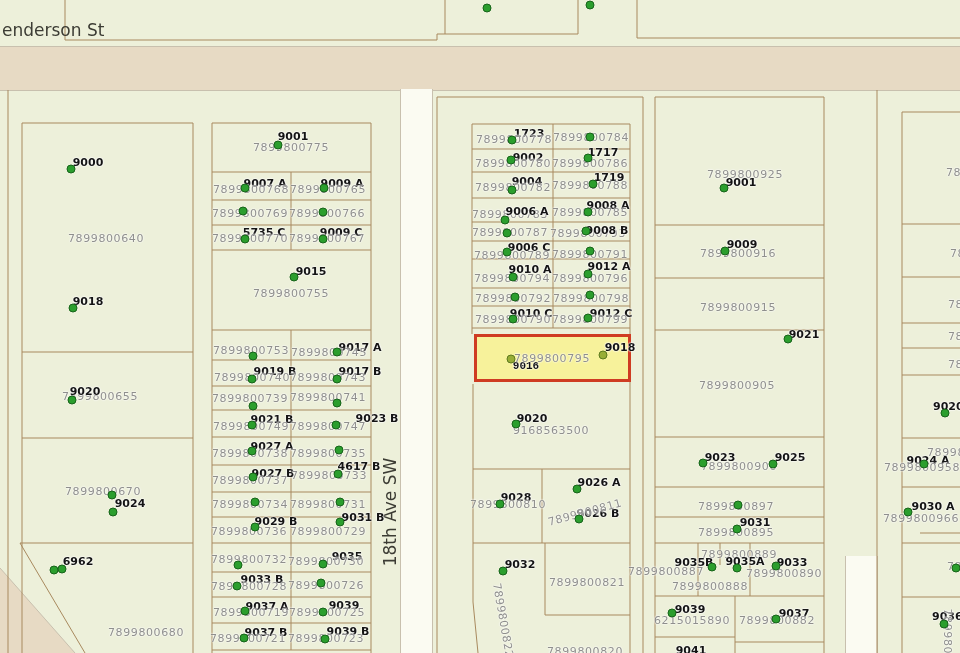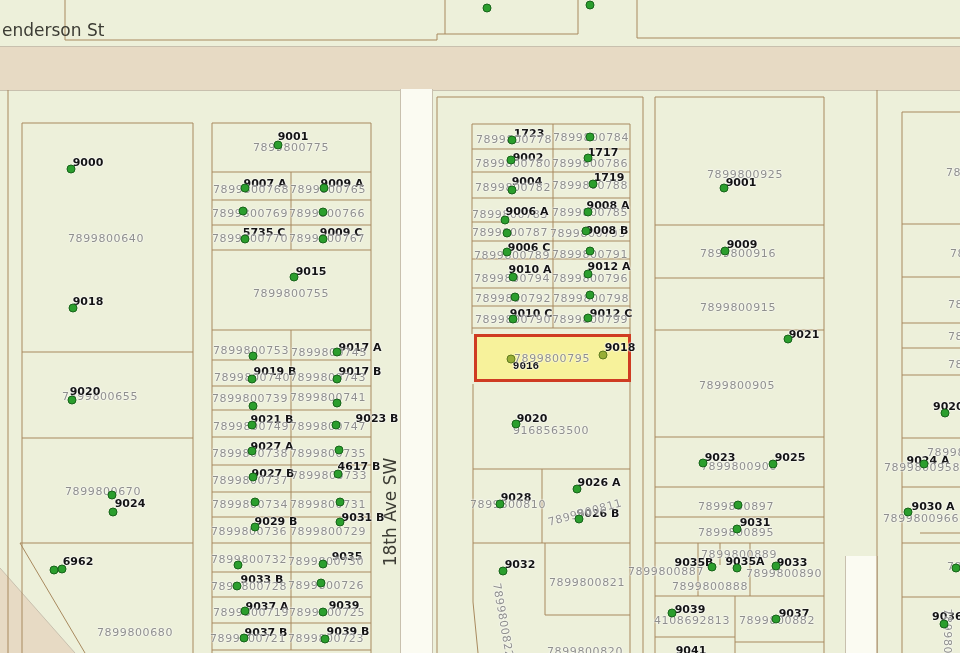--- a/index.html
+++ b/index.html
@@ -77,21 +77,21 @@
       <span class="ls" style="left: 2px; top: 20px;">enderson St</span>
       <span class="ls" style="left: 390px; top: 512px; transform: translate(-50%, -50%) rotate(-90deg);">18th Ave SW</span>
       <span class="lb" style="left: 88px; top: 156px; transform: translateX(-50%);">9000</span>
       <span class="lg" style="left: 106px; top: 232px; transform: translateX(-50%);">7899800640</span>
       <span class="lb" style="left: 88px; top: 295px; transform: translateX(-50%);">9018</span>
       <span class="lg" style="left: 100px; top: 390px; transform: translateX(-50%);">7899800655</span>
       <span class="lb" style="left: 85px; top: 385px; transform: translateX(-50%);">9020</span>
       <span class="lg" style="left: 103px; top: 485px; transform: translateX(-50%);">7899800670</span>
       <span class="lb" style="left: 130px; top: 497px; transform: translateX(-50%);">9024</span>
       <span class="lb" style="left: 78px; top: 555px; transform: translateX(-50%);">6962</span>
-      <span class="lg" style="left: 135px; top: 626px; transform: translateX(-50%); text-align: center;">7899800680</span>
+      <span class="lg" style="left: 146px; top: 626px; transform: translateX(-50%); text-align: center;">7899800680</span>
       <span class="lb" style="left: 293px; top: 130px; transform: translateX(-50%);">9001</span>
       <span class="lg" style="left: 291px; top: 141px; transform: translateX(-50%);">7899800775</span>
       <span class="lb" style="left: 265px; top: 177px; transform: translateX(-50%);">9007 A</span>
       <span class="lg" style="left: 251px; top: 183px; transform: translateX(-50%);">7899800768</span>
       <span class="lb" style="left: 342px; top: 177px; transform: translateX(-50%);">9009 A</span>
       <span class="lg" style="left: 328px; top: 183px; transform: translateX(-50%);">7899800765</span>
       <span class="lg" style="left: 250px; top: 207px; transform: translateX(-50%);">7899800769</span>
       <span class="lg" style="left: 327px; top: 207px; transform: translateX(-50%);">7899800766</span>
       <span class="lb" style="left: 264px; top: 226px; transform: translateX(-50%);">5735 C</span>
       <span class="lg" style="left: 250px; top: 232px; transform: translateX(-50%);">7899800770</span>
@@ -198,21 +198,21 @@
       <span class="lb" style="left: 755px; top: 516px; transform: translateX(-50%);">9031</span>
       <span class="lg" style="left: 736px; top: 526px; transform: translateX(-50%);">7899800895</span>
       <span class="lg" style="left: 739px; top: 548px; transform: translateX(-50%);">7899800889</span>
       <span class="lb" style="left: 694px; top: 556px; transform: translateX(-50%);">9035B</span>
       <span class="lb" style="left: 745px; top: 555px; transform: translateX(-50%);">9035A</span>
       <span class="lb" style="left: 792px; top: 556px; transform: translateX(-50%);">9033</span>
       <span class="lg" style="left: 666px; top: 565px; transform: translateX(-50%);">7899800887</span>
       <span class="lg" style="left: 784px; top: 567px; transform: translateX(-50%);">7899800890</span>
       <span class="lg" style="left: 710px; top: 580px; transform: translateX(-50%);">7899800888</span>
       <span class="lb" style="left: 690px; top: 603px; transform: translateX(-50%);">9039</span>
-      <span class="lg" style="left: 692px; top: 614px; transform: translateX(-50%);">4108692813</span>
+      <span class="lg" style="left: 692px; top: 614px; transform: translateX(-50%);">6215015890</span>
       <span class="lb" style="left: 794px; top: 607px; transform: translateX(-50%);">9037</span>
       <span class="lg" style="left: 777px; top: 614px; transform: translateX(-50%);">7899800882</span>
       <span class="lb" style="left: 691px; top: 644px; transform: translateX(-50%);">9041</span>
       <span class="lg" style="left: 946px; top: 166px;">78</span>
       <span class="lg" style="left: 950px; top: 247px;">78</span>
       <span class="lg" style="left: 948px; top: 298px;">78</span>
       <span class="lg" style="left: 948px; top: 330px;">78</span>
       <span class="lg" style="left: 948px; top: 358px;">78</span>
       <span class="lb" style="left: 933px; top: 400px;">9020</span>
       <span class="lg" style="left: 927px; top: 446px;">78998</span>

